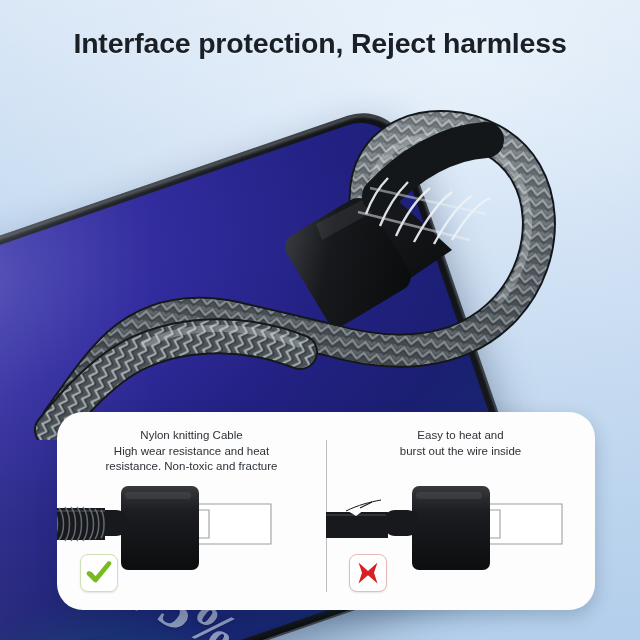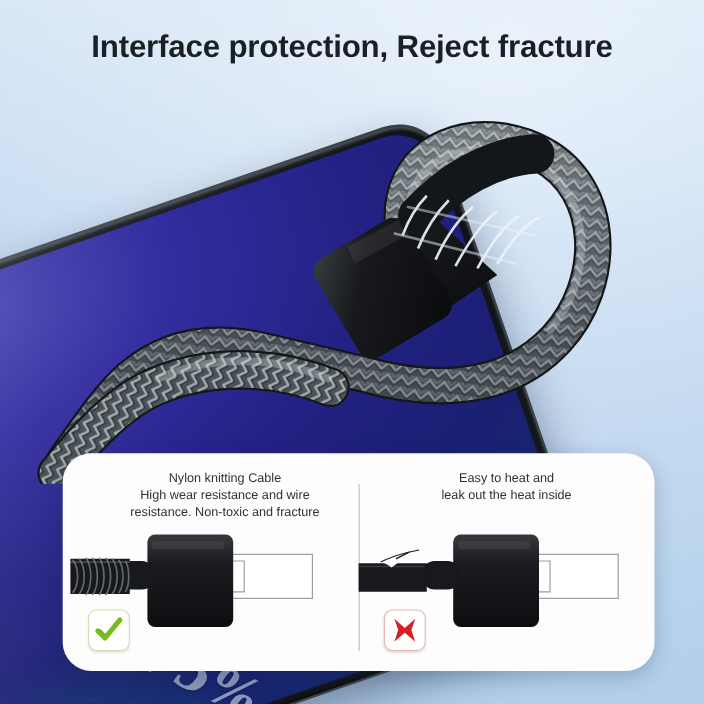--- a/index.html
+++ b/index.html
@@ -91,21 +91,21 @@
     box-shadow:0 6px 18px rgba(20,40,70,.22);
     overflow:hidden;
   }
   .panel-divider{
     position:absolute;left:50%;top:28px;height:152px;width:1px;
     background:#b9bcc1;
   }
   .col{
     position:absolute;top:0;width:50%;height:100%;
   }
-  .col.left{left:0;padding-left:26px;}
+  .col.left{left:0;}
   .col.right{left:50%;}
   .col-caption{
     position:absolute;left:0;right:0;top:16px;
     text-align:center;
     font-size:11.5px;line-height:15.5px;color:#2d3238;
     padding:0 16px;box-sizing:border-box;
   }
   .badge{
     position:absolute;left:23px;bottom:18px;
     width:38px;height:38px;border-radius:8px;
@@ -213,21 +213,21 @@
       </g>
     </g>
   </svg>
 
   <div class="panel">
     <div class="panel-divider"></div>
 
     <div class="col left">
       <div class="col-caption">
         <div>Nylon knitting Cable</div>
-        <div>High wear resistance and wire</div>
+        <div>High wear resistance and heat</div>
         <div>resistance. Non-toxic and fracture</div>
       </div>
 
       <svg class="conn" viewBox="0 0 269 198">
         <defs>
           <linearGradient id="gBody" x1="0" y1="0" x2="0" y2="1">
             <stop offset="0%" stop-color="#37393d"></stop>
             <stop offset="30%" stop-color="#1b1d20"></stop>
             <stop offset="100%" stop-color="#0c0d0f"></stop>
           </linearGradient>
@@ -262,21 +262,21 @@
         <svg width="26" height="26" viewBox="0 0 26 26">
           <path d="M3 13.5 L 9.5 20 L 23 3.5 L 19.5 8.5 L 9.6 16.2 L 5.5 11.8 Z" fill="#76bc21"></path>
           <path d="M3 13.5 L 9.5 20 L 23 3.5" fill="none" stroke="#76bc21" stroke-width="4.6" stroke-linecap="round" stroke-linejoin="round"></path>
         </svg>
       </div>
     </div>
 
     <div class="col right">
       <div class="col-caption">
         <div>Easy to heat and</div>
-        <div>leak out the heat inside</div>
+        <div>burst out the wire inside</div>
       </div>
 
       <svg class="conn" viewBox="0 0 269 198">
         <defs>
           <linearGradient id="bBody" x1="0" y1="0" x2="0" y2="1">
             <stop offset="0%" stop-color="#37393d"></stop>
             <stop offset="30%" stop-color="#1b1d20"></stop>
             <stop offset="100%" stop-color="#0c0d0f"></stop>
           </linearGradient>
         </defs>
@@ -297,15 +297,15 @@
       </svg>
 
       <div class="badge bad">
         <svg width="26" height="26" viewBox="0 0 26 26">
           <path d="M3.5 2.5 L 13 11 L 22.5 2.5 L 19 12.8 L 22.5 23.5 L 13 15.2 L 3.5 23.5 L 7 12.8 Z" fill="#d81f26"></path>
         </svg>
       </div>
     </div>
   </div>
 
-  <div class="title">Interface protection, Reject fracture</div>
+  <div class="title">Interface protection, Reject harmless</div>
 
 </div>
 
 </body></html>

